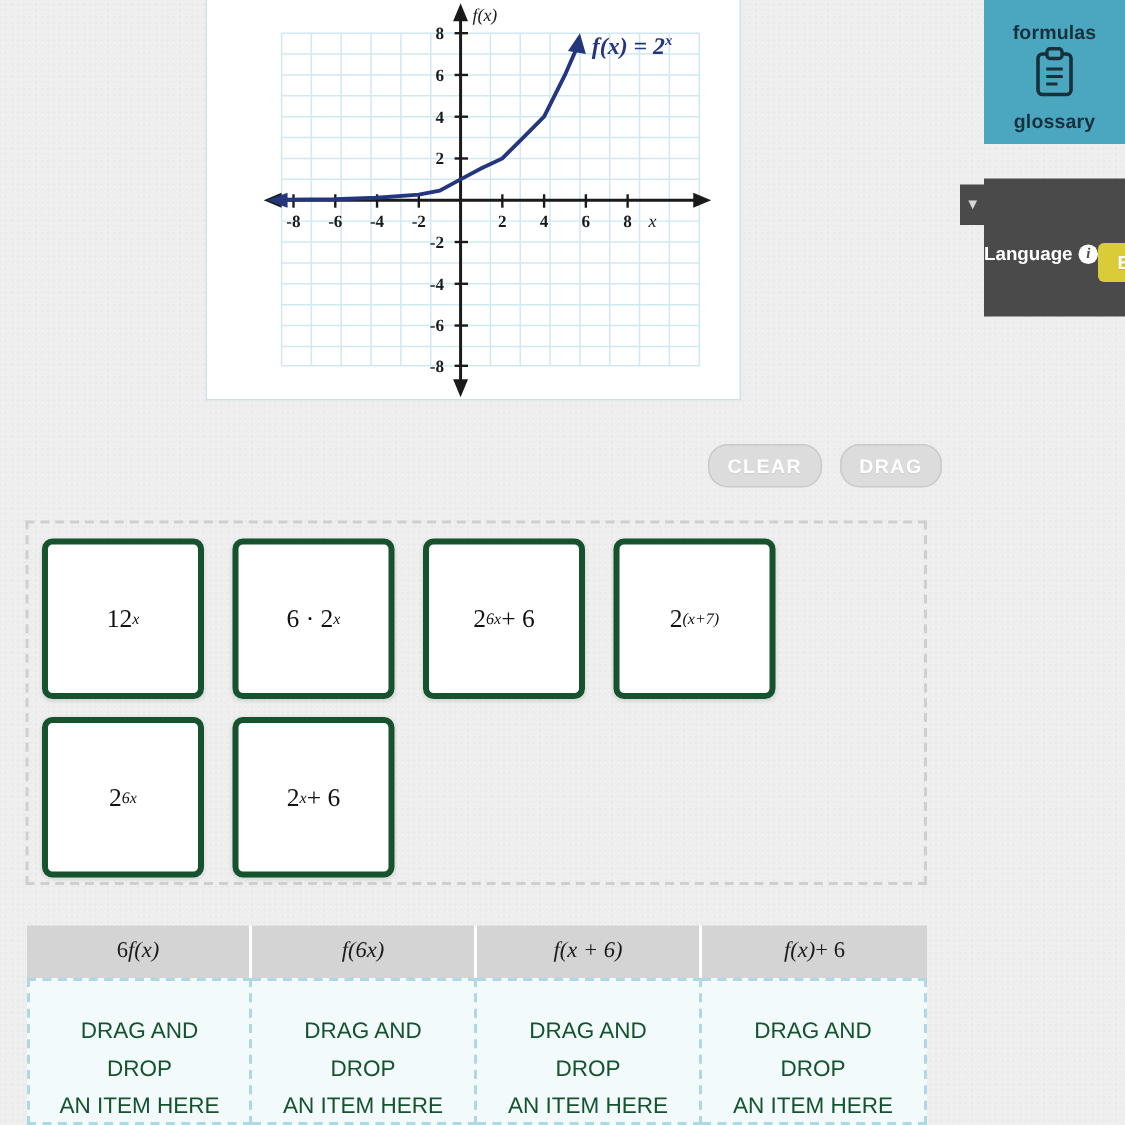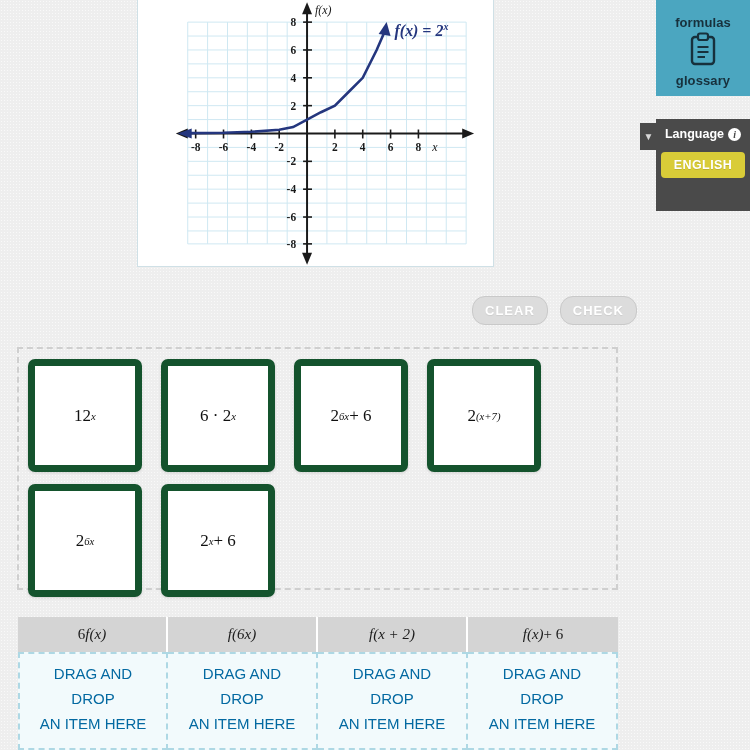--- a/index.html
+++ b/index.html
@@ -95,21 +95,21 @@
   .language-panel {
     position: absolute;
     left: 656px;
     top: 119px;
     width: 94px;
     height: 92px;
     background: #4a4a4a;
     box-sizing: border-box;
     padding: 8px 0 0 0;
     display: flex;
-    flex-direction: column;
+    flex-direction: row;
     align-items: center;
   }
   .language-row {
     display: flex;
     align-items: center;
     gap: 4px;
     color: #ffffff;
     font-size: 12.5px;
     font-weight: bold;
   }
@@ -191,21 +191,21 @@
   }
   .tile-row {
     display: flex;
     gap: 19px;
     margin-bottom: 12px;
   }
   .tile {
     width: 100px;
     height: 99px;
     background: #ffffff;
-    border: 7px solid #14532d;
+    border: 4px solid #14532d;
     border-radius: 7px;
     box-shadow: 0 1px 3px rgba(0,0,0,0.13);
     display: flex;
     align-items: center;
     justify-content: center;
     cursor: grab;
     font-family: "Liberation Serif", serif;
     font-size: 17px;
     color: #111;
   }
@@ -241,22 +241,22 @@
   .drop-zone {
     height: 98px;
     background: #f2fafc;
     border: 2px dashed #aed8e4;
     border-left: none;
     box-sizing: border-box;
     display: flex;
     flex-direction: column;
     align-items: center;
     justify-content: flex-start;
-    padding-top: 8px;
-    color: #0369a1;
+    padding-top: 22px;
+    color: #14532d;
     font-size: 15px;
     line-height: 1.65;
     text-align: center;
     cursor: pointer;
   }
   .drop-col:first-child .drop-zone { border-left: 2px dashed #aed8e4; }
 </style>
 </head>
 <body>
 
@@ -380,21 +380,21 @@
 <div class="language-panel">
   <div class="language-row">
     <span>Language</span>
     <span class="info-icon">i</span>
   </div>
   <button class="english-btn">ENGLISH</button>
 </div>
 
 <div class="actions">
   <button class="action-btn">CLEAR</button>
-  <button class="action-btn">CHECK</button>
+  <button class="action-btn">DRAG</button>
 </div>
 
 <div class="tile-bank">
   <div class="tile-row" id="tile-row-0">
       <div class="tile">
         <span class="">12</span>
         <sup class="m">x</sup>
       </div>
       <div class="tile">
         <span class="">6 · 2</span>
@@ -443,21 +443,21 @@
       </div>
       <div class="drop-zone">
         <div>DRAG AND</div>
         <div>DROP</div>
         <div>AN ITEM HERE</div>
       </div>
     </div>
     <div class="drop-col">
       <div class="drop-head">
         <span class="m">f</span>
-        <span class="m">(x + 2)</span>
+        <span class="m">(x + 6)</span>
       </div>
       <div class="drop-zone">
         <div>DRAG AND</div>
         <div>DROP</div>
         <div>AN ITEM HERE</div>
       </div>
     </div>
     <div class="drop-col">
       <div class="drop-head">
         <span class="m">f</span>

